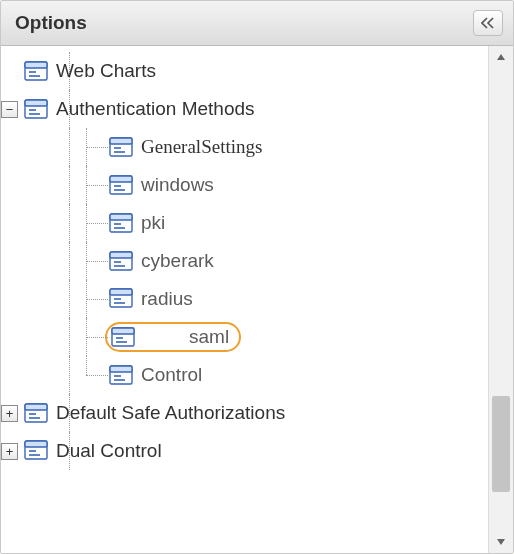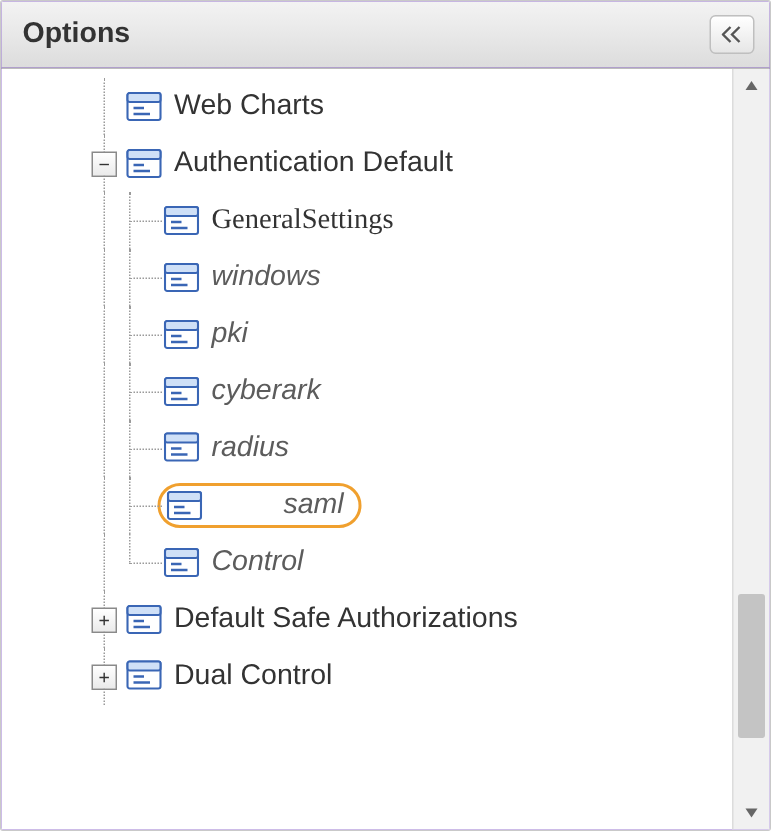--- a/index.html
+++ b/index.html
@@ -14,21 +14,21 @@
   }
 
   .panel {
     box-sizing: border-box;
     width: 514px;
     height: 554px;
     border: 1px solid #c9c9c9;
     border-radius: 2px;
     display: flex;
     flex-direction: column;
-    background: #6d28d9;
+    background: #fdba74;
   }
 
   
   .panel-header {
     display: flex;
     align-items: center;
     justify-content: space-between;
     height: 44px;
     padding: 0 10px 0 14px;
     background: linear-gradient(to bottom, #f3f3f3 0%, #e8e8e8 50%, #dcdcdc 100%);
@@ -181,34 +181,34 @@
     z-index: 2;
   }
 
   .node-label {
     font-size: 19px;
     color: #333;
     white-space: nowrap;
     position: relative;
     z-index: 2;
   }
-  .node-label.italic { font-style: italic; color: #5c5c5c; }
+  .node-label.italic { color: #5c5c5c; }
 
   .highlight {
     border: 2px solid #f0a02e;
     border-radius: 16px;
     padding: 2px 10px 2px 4px;
     display: inline-flex;
     align-items: center;
     margin-left:-4px;
     gap:46px;
   }
 
   
-  .depth-1 { padding-left: 60px; }
+  .depth-1 { }
   .depth-2 { padding-left: 108px; }
 
   
 </style>
 </head>
 <body>
 
 <div class="panel">
 
   <div class="panel-header">
@@ -248,21 +248,21 @@
                 <div class="vline" style="left: 68px; top: 0px; bottom: 0px;"></div>
               </div>
               <div class="toggle">−</div>
               <span style="display: inline-flex; align-items: center;">
                 <span class="node-icon"><svg width="24" height="20" viewBox="0 0 24 20">
                     <rect x="1" y="1" width="22" height="18" rx="1.5" fill="#fff" stroke="#3a66b5" stroke-width="1.4"></rect>
                     <rect x="1" y="1" width="22" height="6" rx="1.5" fill="#cfe0f7" stroke="#3a66b5" stroke-width="1.4"></rect>
                     <line x1="5" y1="11" x2="12" y2="11" stroke="#3a66b5" stroke-width="1.6"></line>
                     <line x1="5" y1="15" x2="16" y2="15" stroke="#3a66b5" stroke-width="1.6"></line>
                   </svg></span>
-                <span class="node-label">Authentication Default</span>
+                <span class="node-label">Authentication Methods</span>
               </span>
             </div>
             <ul class="children">
               <li class="node">
                 <div class="node-row depth-2">
                   <div class="guides">
                     <div class="vline" style="left: 68px; top: 0px; bottom: 0px;"></div>
                     <div class="vline" style="left: 85px; top: 0px; bottom: 0px;"></div>
                     <div class="hline" style="left: 85px; width: 22px;"></div>
                   </div>

